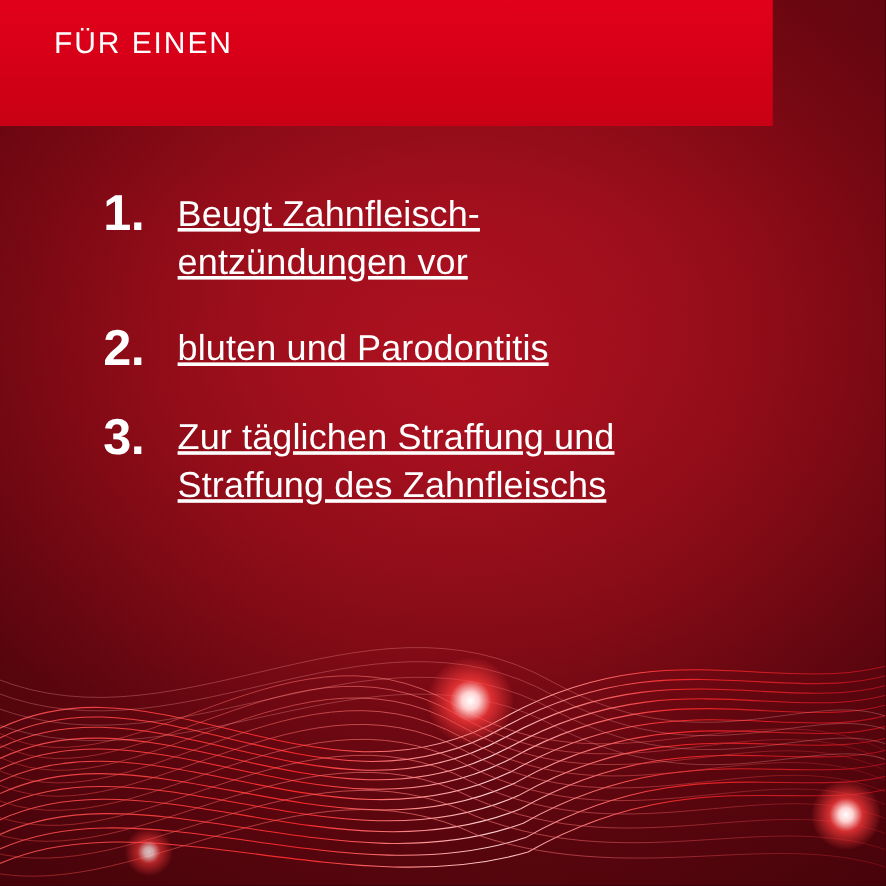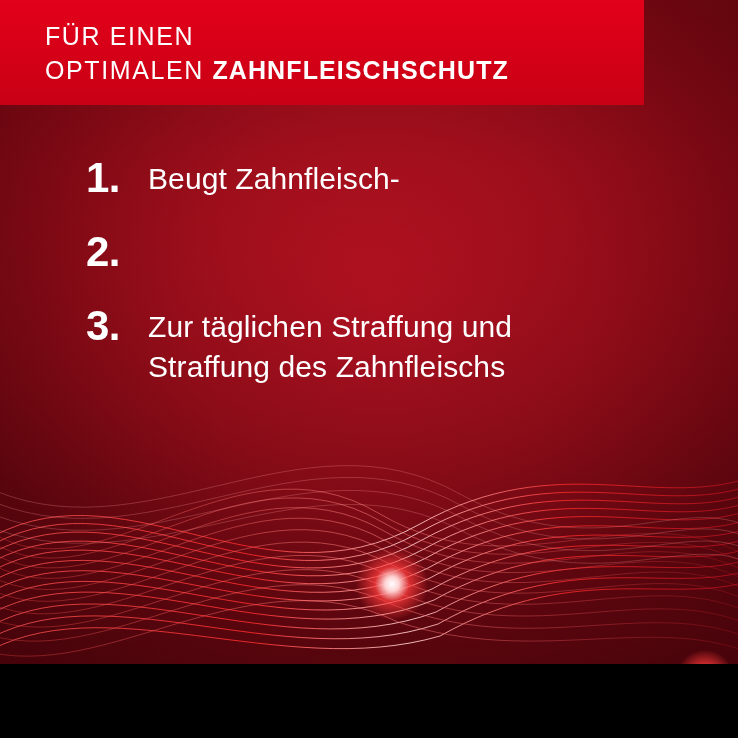--- a/index.html
+++ b/index.html
@@ -3,21 +3,21 @@
 <meta charset="utf-8">
 <style>
   html, body {
     margin: 0;
     padding: 0;
     background: #000;
   }
   #poster {
     position: relative;
     width: 738px;
-    height: 664px;
+    height: 738px;
     overflow: hidden;
     font-family: "Liberation Sans", sans-serif;
     background: #8a0b14;
   }
 
   
   .bg-base {
     position: absolute;
     inset: 0;
     background:
@@ -79,20 +79,21 @@
     flex: 0 0 62px;
     letter-spacing: -0.5px;
   }
   .txt {
     color: #ffffff;
     font-size: 30px;
     line-height: 40px;
     font-weight: 400;
     padding-top: 4px;
     letter-spacing: 0.1px;
+    text-decoration: underline;
   }
   .txt .l2 { display: block; }
 
   
   .waves {
     position: absolute;
     left: 0;
     bottom: 0;
     width: 738px;
     height: 300px;
@@ -168,36 +169,37 @@
     </g>
   </svg>
 
   <div class="glow glow-a"></div>
   <div class="glow glow-b"></div>
   <div class="glow glow-c"></div>
 
   <div class="banner">
     <div class="banner-inner">
       <div class="banner-line">FÜR EINEN</div>
-      <div class="banner-line"><span>OPTIMALEN </span><span class="strong">ZAHNFLEISCHSCHUTZ</span></div>
     </div>
   </div>
 
   <div class="list">
 
     <div class="list-item">
       <div class="num">1.</div>
       <div class="txt">
         <span class="l1">Beugt Zahnfleisch-</span>
+        <span class="l2">entzündungen vor</span>
       </div>
     </div>
 
     <div class="list-item">
       <div class="num">2.</div>
       <div class="txt">
+        <span class="l2">bluten und Parodontitis</span>
       </div>
     </div>
 
     <div class="list-item">
       <div class="num">3.</div>
       <div class="txt">
         <span class="l1">Zur täglichen Straffung und</span>
         <span class="l2">Straffung des Zahnfleischs</span>
       </div>
     </div>

